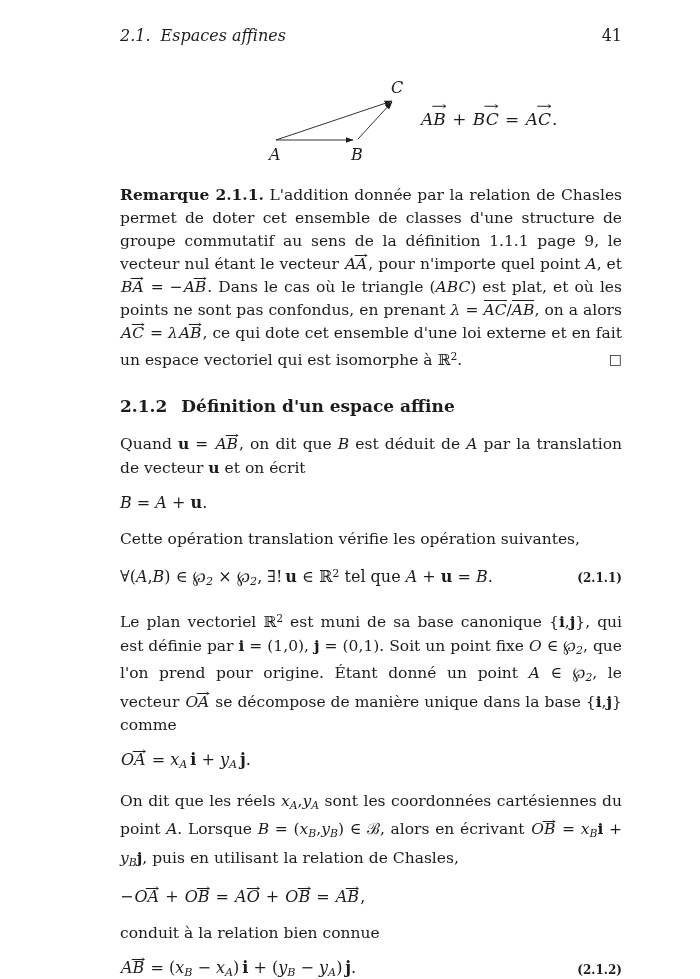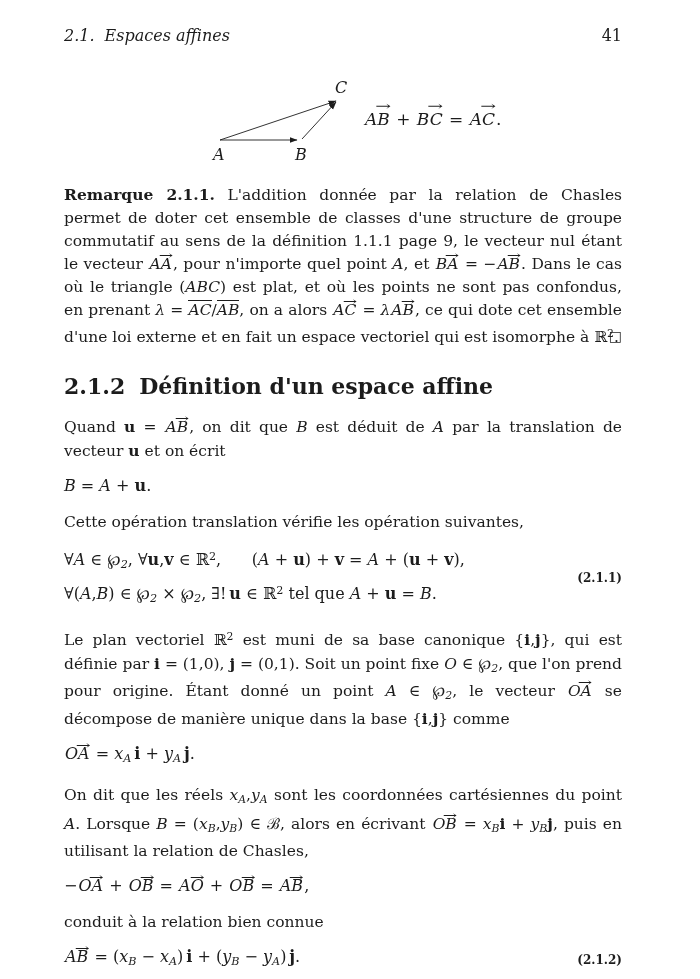--- a/index.html
+++ b/index.html
@@ -5,21 +5,21 @@
   * { box-sizing: border-box; margin: 0; padding: 0; }
   html, body { width: 700px; height: 979px; }
   body {
     background: #ffffff;
     color: #1c1c1c;
     font-family: "DejaVu Serif", "Liberation Serif", serif;
     overflow: hidden;
   }
   .page {
     width: 700px; height: 721px;
-    padding: 26px 78px 0 64px;
+    padding: 26px 78px 0 120px;
     position: relative;
   }
   
   .runhead {
     display: flex; justify-content: space-between; align-items: baseline;
     font-size: 16px; margin-bottom: 34px;
   }
   .runhead .rh-left { font-style: italic; }
   .runhead .rh-left .rh-num { margin-right: 10px; }
   
@@ -32,21 +32,21 @@
   }
   
   .para {
     font-size: 15.5px; line-height: 23px;
     text-align: justify; position: relative;
   }
   .lead-bold { font-weight: bold; }
   .qed { position: absolute; right: 0; bottom: 1px; font-size: 14px; }
   
   .sec-head {
-    font-weight: bold; font-size: 22px;
+    font-weight: bold; font-size: 17px;
     margin: 24px 0 16px 0;
   }
   .sec-head .sec-num { margin-right: 14px; }
   
   .eq-wrap { position: relative; text-align: left; margin: 10px 0 12px 0; }
   .eq-line { font-size: 16px; line-height: 26px; }
   .eq-tag {
     position: absolute; right: 0; top: 50%;
     transform: translateY(-50%); font-size: 12px; font-weight: bold;
   }
@@ -106,21 +106,20 @@
 
   <div class="para">Quand <span class="mb">u</span> = <span class="vec">AB</span>, on dit que <span class="mi">B</span> est déduit de <span class="mi">A</span> par la translation de vecteur <span class="mb">u</span> et on écrit</div>
 
   <div class="eq-wrap">
     <div class="eq-line"><span class="mi">B</span> = <span class="mi">A</span> + <span class="mb">u</span>.</div>
   </div>
 
   <div class="para">Cette opération translation vérifie les opération suivantes,</div>
 
   <div class="eq-wrap">
-    <div class="eq-line">∀<span class="mi">A</span> ∈ ℘<span class="ms">2</span>, ∀<span class="mb">u</span>,<span class="mb">v</span> ∈ ℝ<span class="mp">2</span>,<span class="gap"></span> (<span class="mi">A</span> + <span class="mb">u</span>) + <span class="mb">v</span> = <span class="mi">A</span> + (<span class="mb">u</span> + <span class="mb">v</span>),</div>
     <div class="eq-line">∀(<span class="mi">A</span>,<span class="mi">B</span>) ∈ ℘<span class="ms">2</span> × ℘<span class="ms">2</span>, ∃!<span class="sp"></span><span class="mb">u</span> ∈ ℝ<span class="mp">2</span> tel que <span class="mi">A</span> + <span class="mb">u</span> = <span class="mi">B</span>.</div>
     <span class="eq-tag">(2.1.1)</span>
   </div>
 
   <div class="para">Le plan vectoriel ℝ<span class="mp">2</span> est muni de sa base canonique {<span class="mb">i</span>,<span class="mb">j</span>}, qui est définie par <span class="mb">i</span> = (1,0), <span class="mb">j</span> = (0,1). Soit un point fixe <span class="mi">O</span> ∈ ℘<span class="ms">2</span>, que l'on prend pour origine. Étant donné un point <span class="mi">A</span> ∈ ℘<span class="ms">2</span>, le vecteur <span class="vec">OA</span> se décompose de manière unique dans la base {<span class="mb">i</span>,<span class="mb">j</span>} comme</div>
 
   <div class="eq-wrap">
     <div class="eq-line"><span class="vec">OA</span> = <span class="mi">x</span><span class="ms">A</span><span class="sp"></span><span class="mb">i</span> + <span class="mi">y</span><span class="ms">A</span><span class="sp"></span><span class="mb">j</span>.</div>
   </div>
 

